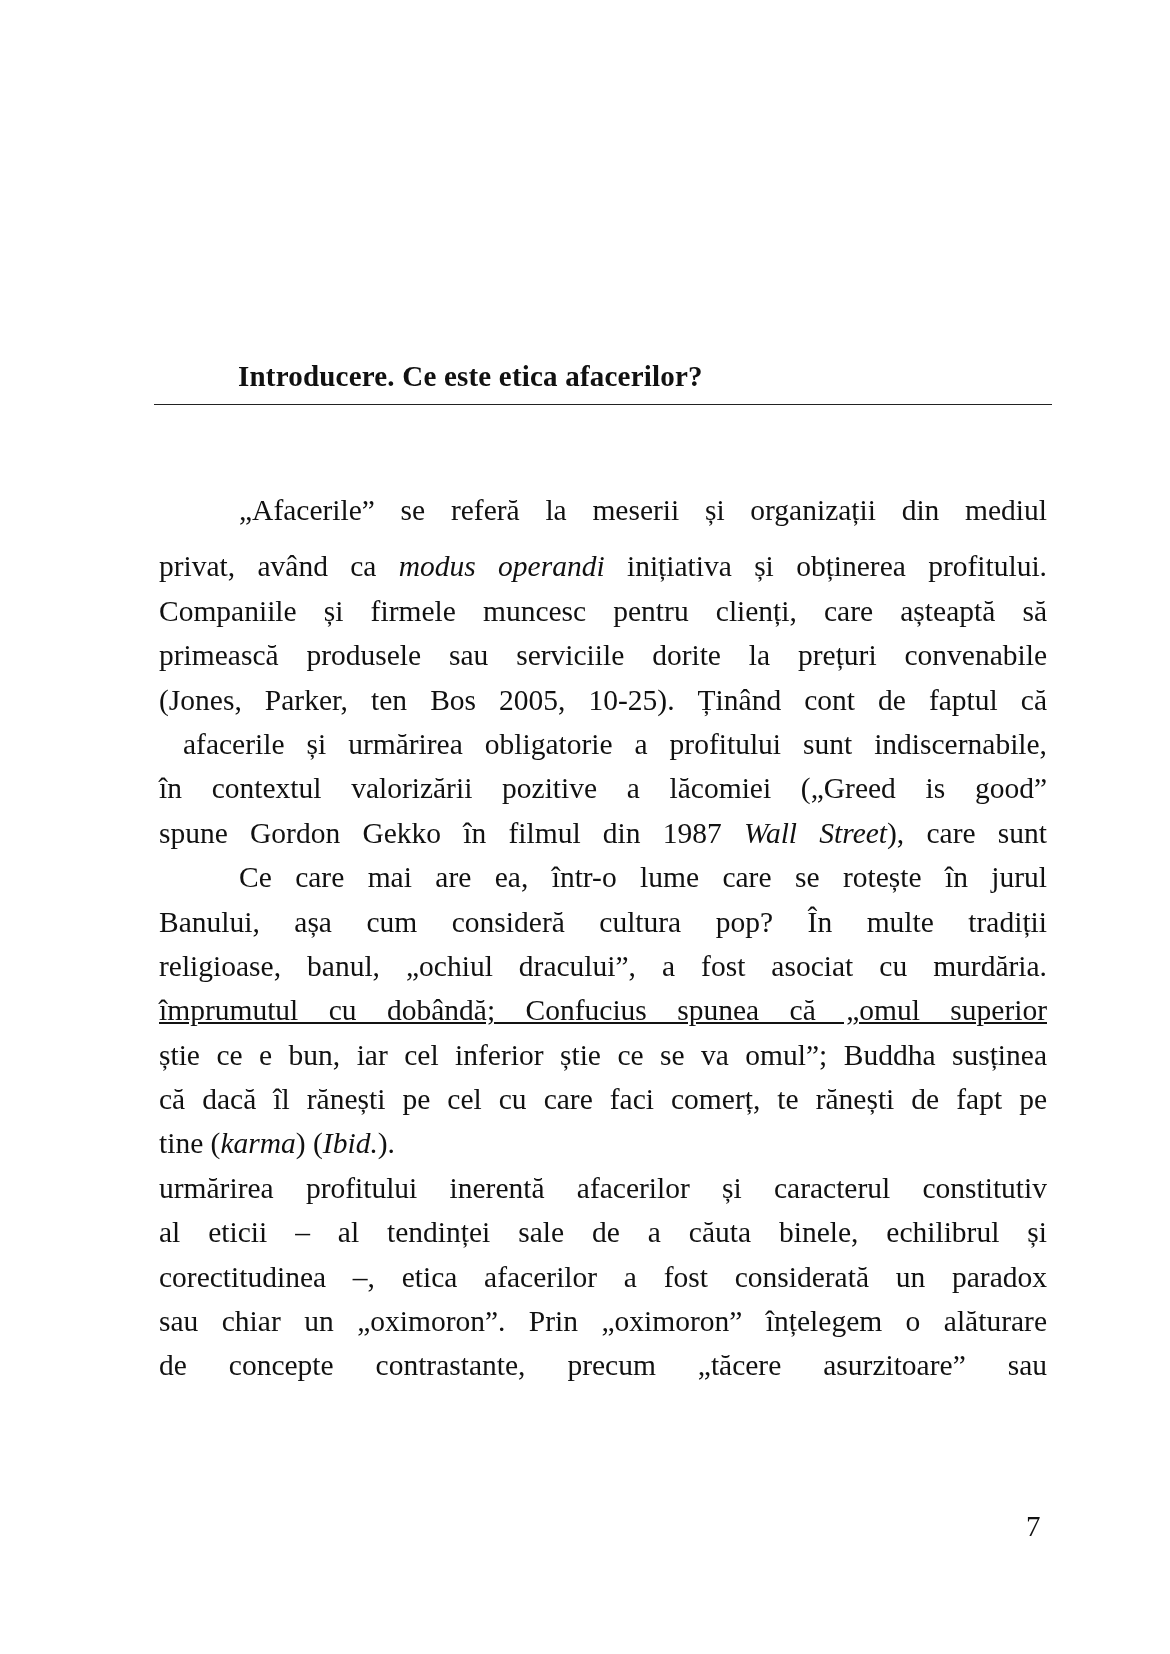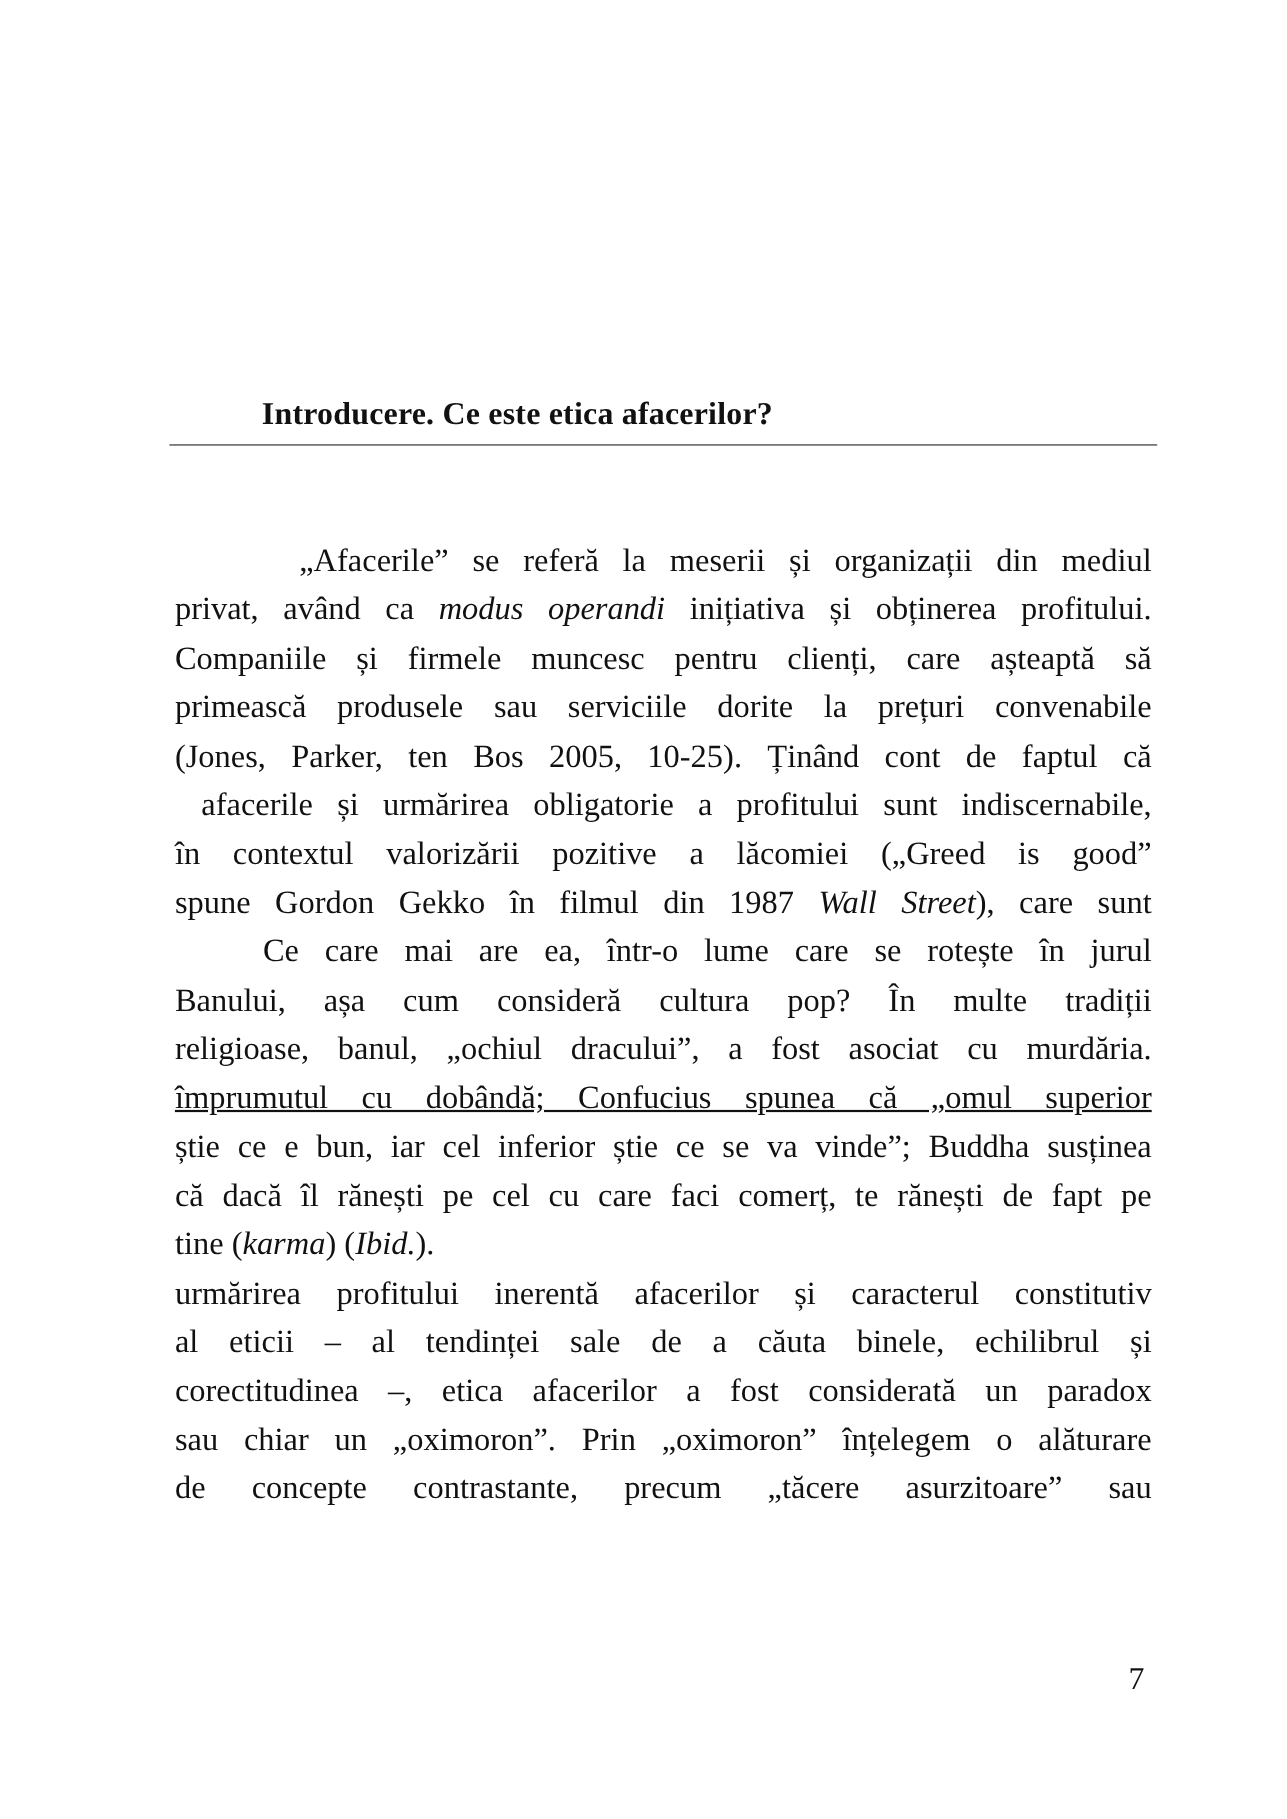--- a/index.html
+++ b/index.html
@@ -19,33 +19,33 @@
   .line i { font-style: italic; }
   .pagenum { position: absolute; left: 1010px; top: 1508px; font-size: 29px; line-height: 36px; }
 </style>
 </head>
 <body>
 
 <div class="page">
   <div class="heading">Introducere. Ce este etica afacerilor?</div>
   <div class="rule"></div>
   <div class="body" id="body-text">
-      <div class="line indent" style="white-space: normal;"><span style="white-space: normal; margin-left: 33px;">„Afacerile” se referă la meserii și organizații din mediul</span></div>
-      <div class="line" style="white-space: normal;"><span style="white-space: normal;">privat, având ca </span><i style="white-space: normal;">modus operandi</i><span style="white-space: normal;"> inițiativa și obținerea profitului.</span></div>
+      <div class="line indent" style="white-space: normal;"><span style="white-space: normal;">„Afacerile” se referă la meserii și organizații din mediul</span></div>
+      <div class="line" style="white-space: normal; margin-top: 12px;"><span style="white-space: normal;">privat, având ca </span><i style="white-space: normal;">modus operandi</i><span style="white-space: normal;"> inițiativa și obținerea profitului.</span></div>
       <div class="line" style="white-space: normal;"><span style="white-space: normal;">Companiile și firmele muncesc pentru clienți, care așteaptă să</span></div>
       <div class="line" style="white-space: normal;"><span style="white-space: normal;">primească produsele sau serviciile dorite la prețuri convenabile</span></div>
       <div class="line" style="white-space: normal;"><span style="white-space: normal;">(Jones, Parker, ten Bos 2005, 10-25). Ținând cont de faptul că</span></div>
       <div class="line" style="white-space: normal; margin-left: 24px;"><span style="white-space: normal;">afacerile și urmărirea obligatorie a profitului sunt indiscernabile,</span></div>
       <div class="line" style="white-space: normal;"><span style="white-space: normal;">în contextul valorizării pozitive a lăcomiei („Greed is good”</span></div>
       <div class="line" style="white-space: normal;"><span style="white-space: normal;">spune Gordon Gekko în filmul din 1987 </span><i style="white-space: normal;">Wall Street</i><span style="white-space: normal;">), care sunt</span></div>
       <div class="line indent" style="white-space: normal;"><span style="white-space: normal;">Ce care mai are ea, într-o lume care se rotește în jurul</span></div>
       <div class="line" style="white-space: normal;"><span style="white-space: normal;">Banului, așa cum consideră cultura pop? În multe tradiții</span></div>
       <div class="line" style="white-space: normal;"><span style="white-space: normal;">religioase, banul, „ochiul dracului”, a fost asociat cu murdăria.</span></div>
       <div class="line" style="white-space: normal;"><span style="white-space: normal; text-decoration: underline;">împrumutul cu dobândă; Confucius spunea că „omul superior</span></div>
-      <div class="line" style="white-space: normal;"><span style="white-space: normal;">știe ce e bun, iar cel inferior știe ce se va vinde”; Buddha susținea</span></div>
+      <div class="line" style="white-space: normal;"><span style="white-space: normal;">știe ce e bun, iar cel inferior știe ce se va omul”; Buddha susținea</span></div>
       <div class="line" style="white-space: normal;"><span style="white-space: normal;">că dacă îl rănești pe cel cu care faci comerț, te rănești de fapt pe</span></div>
       <div class="line last"><span>tine (</span><i>karma</i><span>) (</span><i>Ibid.</i><span>).</span></div>
       <div class="line" style="white-space: normal;"><span style="white-space: normal;">urmărirea profitului inerentă afacerilor și caracterul constitutiv</span></div>
       <div class="line" style="white-space: normal;"><span style="white-space: normal;">al eticii – al tendinței sale de a căuta binele, echilibrul și</span></div>
       <div class="line" style="white-space: normal;"><span style="white-space: normal;">corectitudinea –, etica afacerilor a fost considerată un paradox</span></div>
       <div class="line" style="white-space: normal;"><span style="white-space: normal;">sau chiar un „oximoron”. Prin „oximoron” înțelegem o alăturare</span></div>
       <div class="line" style="white-space: normal;"><span style="white-space: normal;">de concepte contrastante, precum „tăcere asurzitoare” sau</span></div>
     </div>
   <div class="pagenum">7</div>
 </div>

